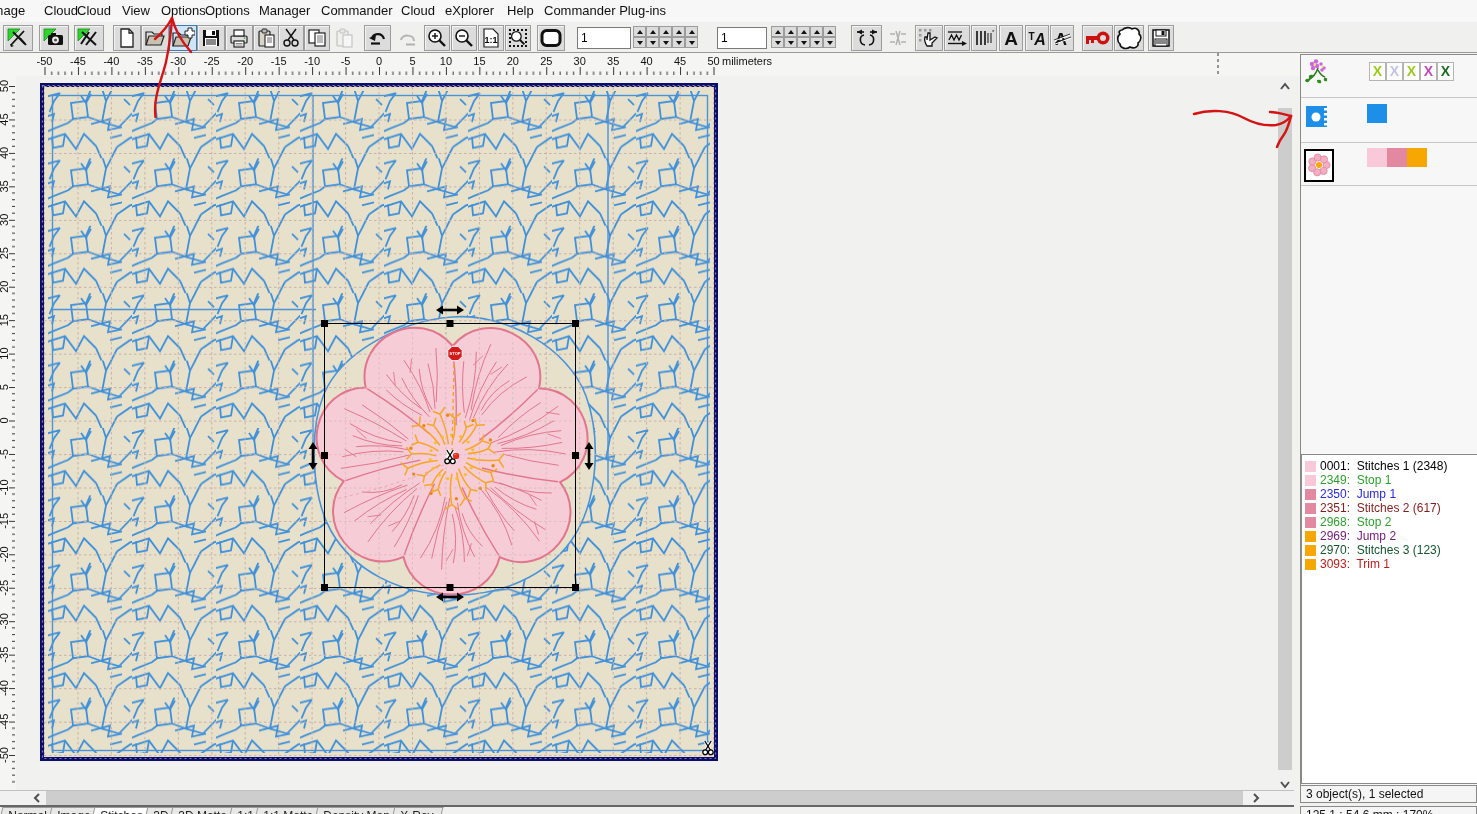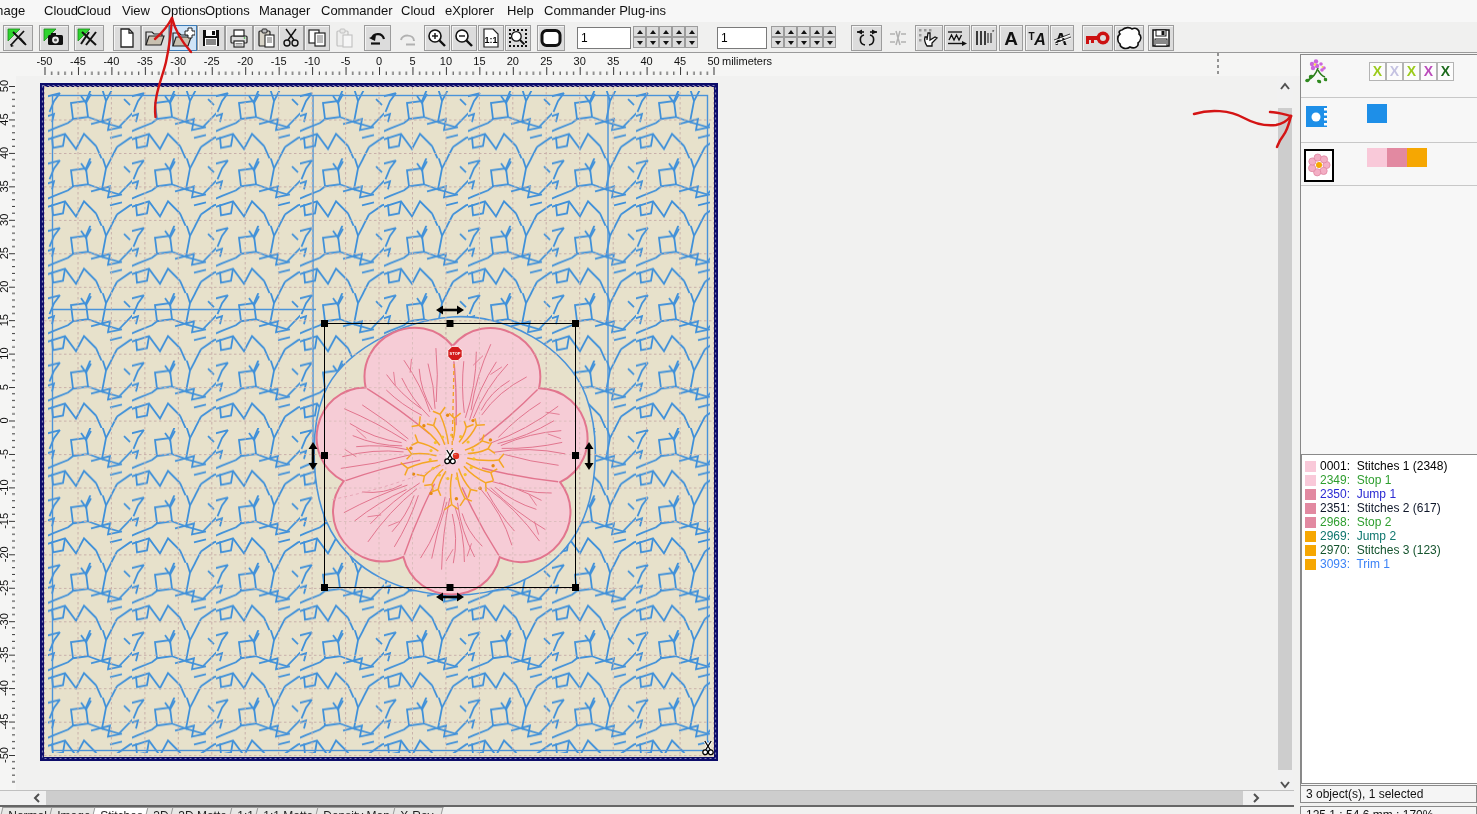--- a/index.html
+++ b/index.html
@@ -906,37 +906,37 @@
 <div class="srow">
         <b style="background:#f9c9d9"></b>
         <i style="color:#2e9e2e">2349:&nbsp; Stop 1</i>
       </div>
 <div class="srow">
         <b style="background:#e289a1"></b>
         <i style="color:#2a2ad2">2350:&nbsp; Jump 1</i>
       </div>
 <div class="srow">
         <b style="background:#e289a1"></b>
-        <i style="color:#0f172a">2351:&nbsp; Stitches 2 (617)</i>
+        <i style="color:#7f1d1d">2351:&nbsp; Stitches 2 (617)</i>
       </div>
 <div class="srow">
         <b style="background:#e289a1"></b>
         <i style="color:#2e9e2e">2968:&nbsp; Stop 2</i>
       </div>
 <div class="srow">
         <b style="background:#f6a702"></b>
-        <i style="color:#0f766e">2969:&nbsp; Jump 2</i>
+        <i style="color:#701a75">2969:&nbsp; Jump 2</i>
       </div>
 <div class="srow">
         <b style="background:#f6a702"></b>
         <i style="color:#14532d">2970:&nbsp; Stitches 3 (123)</i>
       </div>
 <div class="srow">
         <b style="background:#f6a702"></b>
-        <i style="color:#3b82f6">3093:&nbsp; Trim 1</i>
+        <i style="color:#b91c1c">3093:&nbsp; Trim 1</i>
       </div>
 </div>
 </div>
 <div class="sbox" style="top:785px;width:177px;height:18px;line-height:16px;padding-left:5px">3 object(s), 1 selected</div>
 <div class="sbox" style="top:806px;width:177px;height:18px;line-height:16px;padding-left:5px">125.1 ; 54.6 mm ; 170%</div>
 <svg width="110" height="130" style="position:absolute;left:120px;top:0;z-index:30" viewBox="0 0 110 130">
 <g fill="none" stroke="#d41414" stroke-width="2.4" stroke-linecap="round">
 <path d="M35.5,117 C33,97 42,79 46,62 C49,48 51,34 52,18"></path>
 <path d="M52,18 C49,24 44,31 35,39"></path>
 <path d="M52,18 C55,30 62,42 71,52"></path>

